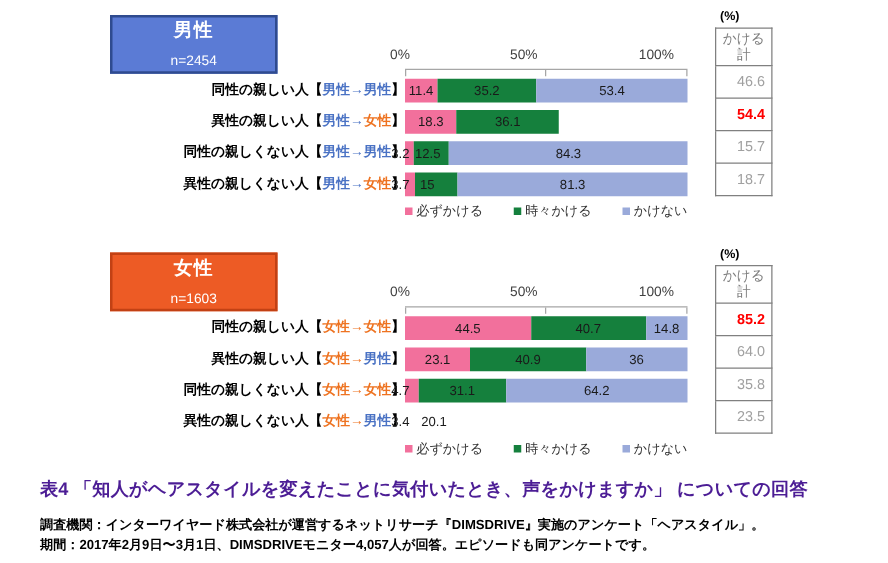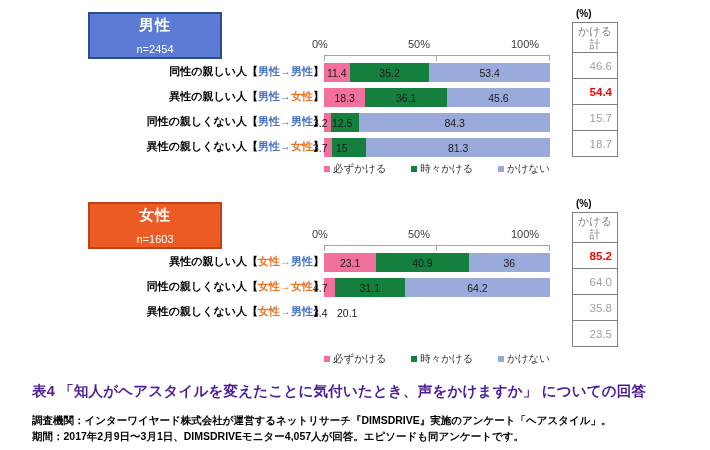--- a/index.html
+++ b/index.html
@@ -271,21 +271,20 @@
         <div class="seg seg-sometimes" style="width:35.2%">35.2</div>
         <div class="seg seg-never" style="width:53.4%">53.4</div>
       </div>
     </div>
 
     <div class="row">
       <div class="row-label"><span>異性の親しい人【</span><span class="m">男性</span><span class="m">→</span><span class="f">女性</span><span>】</span></div>
       <div class="bar">
         <div class="seg seg-always" style="width:18.3%">18.3</div>
         <div class="seg seg-sometimes" style="width:36.1%">36.1</div>
-        <div class="seg seg-never" style="width:45.6%">45.6</div>
       </div>
     </div>
 
     <div class="row">
       <div class="row-label"><span>同性の親しくない人【</span><span class="m">男性</span><span class="m">→</span><span class="m">男性</span><span>】</span></div>
       <div class="bar">
         <div class="seg seg-always" style="width:3.2%"></div>
         <div class="seg seg-sometimes" style="width:12.5%"></div>
         <div class="seg seg-never" style="width:84.3%">84.3</div>
       </div>
@@ -356,20 +355,28 @@
     <span class="ax-100">100%</span>
   </div>
   <div class="axis-line">
     <i class="tick-0"></i>
     <i class="tick-50"></i>
     <i class="tick-100"></i>
   </div>
 
   <div class="rows">
 
+    <div class="row">
+      <div class="row-label"><span>同性の親しい人【</span><span class="f">女性</span><span class="f">→</span><span class="f">女性</span><span>】</span></div>
+      <div class="bar">
+        <div class="seg seg-always" style="width:44.5%">44.5</div>
+        <div class="seg seg-sometimes" style="width:40.7%">40.7</div>
+        <div class="seg seg-never" style="width:14.8%">14.8</div>
+      </div>
+    </div>
 
     <div class="row">
       <div class="row-label"><span>異性の親しい人【</span><span class="f">女性</span><span class="f">→</span><span class="m">男性</span><span>】</span></div>
       <div class="bar">
         <div class="seg seg-always" style="width:23.1%">23.1</div>
         <div class="seg seg-sometimes" style="width:40.9%">40.9</div>
         <div class="seg seg-never" style="width:36%">36</div>
       </div>
     </div>
 

